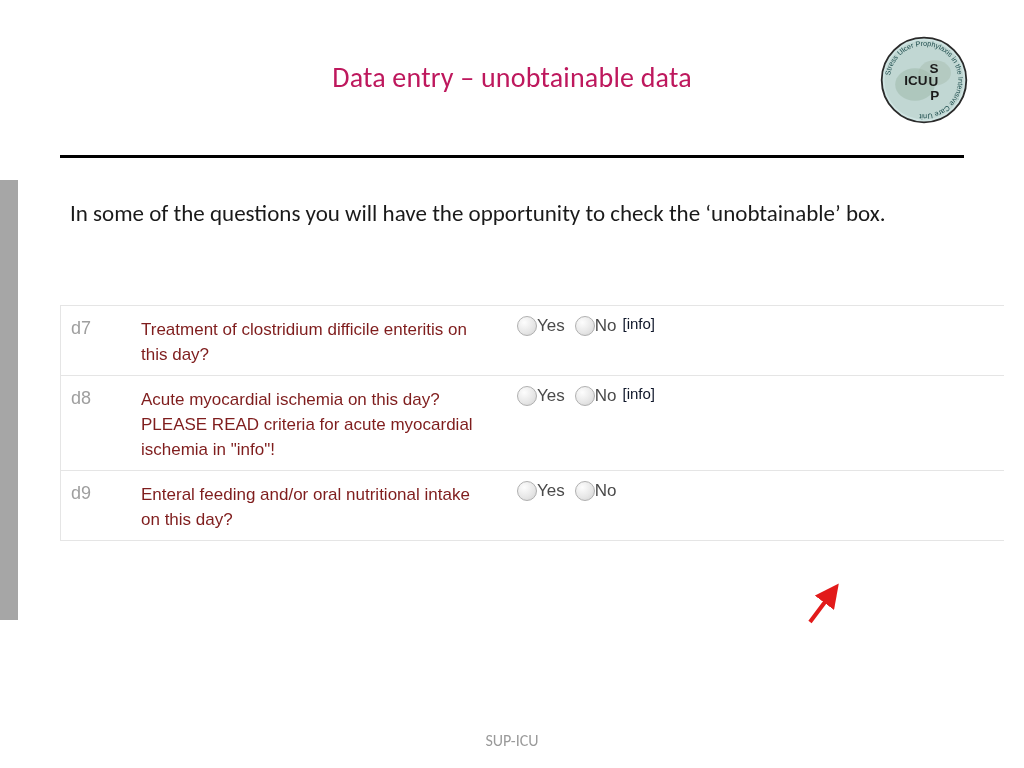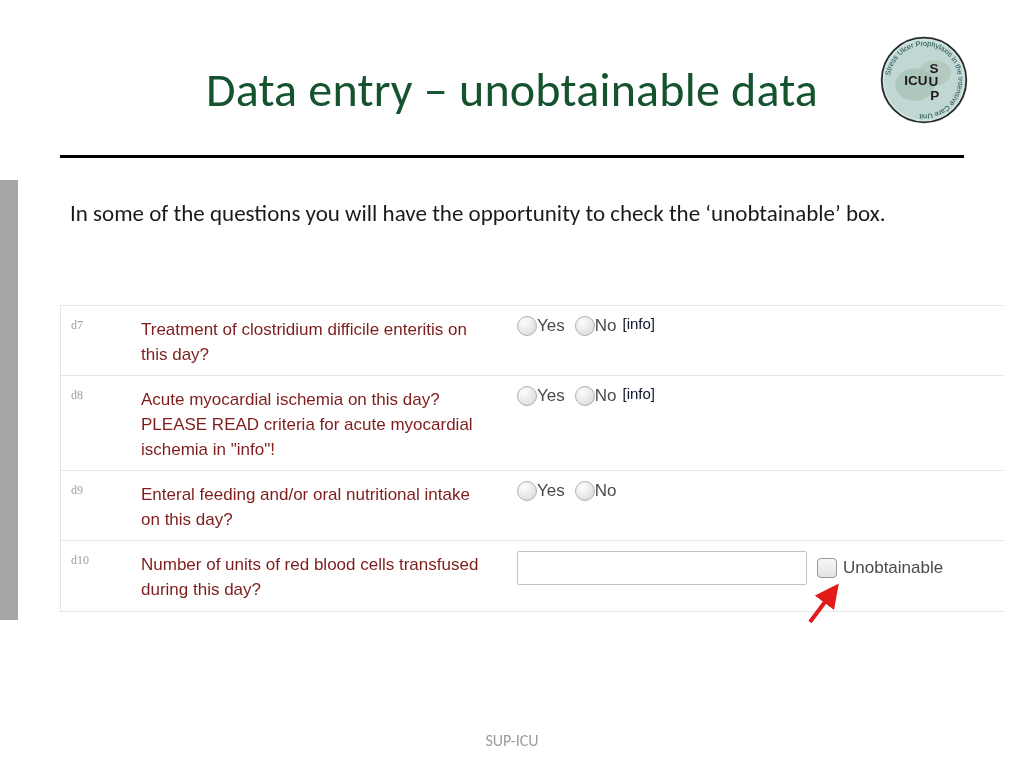--- a/index.html
+++ b/index.html
@@ -19,23 +19,23 @@
     height: 440px;
     background: #a6a6a6;
   }
   .header-area {
     position: absolute;
     top: 60px;
     left: 60px;
     right: 60px;
   }
   .page-title {
-    font-size: 48px;
+    font-size: 28px;
     font-weight: 400;
-    color: #14532d;
+    color: #be185d;
     text-align: center;
     letter-spacing: 0.2px;
   }
   .logo {
     position: absolute;
     top: 35px;
     right: 55px;
     width: 90px;
     height: 90px;
   }
@@ -69,22 +69,21 @@
     display: flex;
     border-bottom: 1px solid #e5e5e5;
     padding: 8px 0;
     align-items: flex-start;
   }
   .row-id {
     width: 80px;
     padding-left: 10px;
     padding-top: 4px;
     color: #9e9e9e;
-    font-size: 12px;
-    font-family: Liberation Serif, serif;
+    font-size: 18px;
   }
   .row-question {
     width: 370px;
     padding-top: 4px;
     padding-right: 20px;
     color: #7f1d1d;
     font-size: 17px;
     line-height: 1.45;
   }
   .row-controls {
@@ -211,29 +210,20 @@
     <div class="row-id">d9</div>
     <div class="row-question">Enteral feeding and/or oral nutritional intake on this day?</div>
     <div class="row-controls">
       <span class="radio-dot"></span>
       <span class="radio-label">Yes</span>
       <span class="radio-dot"></span>
       <span class="radio-label">No</span>
     </div>
   </div>
 
-  <div class="form-row">
-    <div class="row-id">d10</div>
-    <div class="row-question">Number of units of red blood cells transfused during this day?</div>
-    <div class="row-controls">
-      <span class="text-input"></span>
-      <span class="checkbox-box"></span>
-      <span class="checkbox-label">Unobtainable</span>
-    </div>
-  </div>
 
 </div>
 
 <svg class="arrow" width="50" height="50">
   <defs>
     <marker id="ah" markerWidth="6" markerHeight="6" refX="4" refY="3" orient="auto">
       <path d="M0,0 L6,3 L0,6 Z" fill="#e21a1a"></path>
     </marker>
   </defs>
   <line x1="8" y1="42" x2="32" y2="10" stroke="#e21a1a" stroke-width="4" marker-end="url(#ah)"></line>

